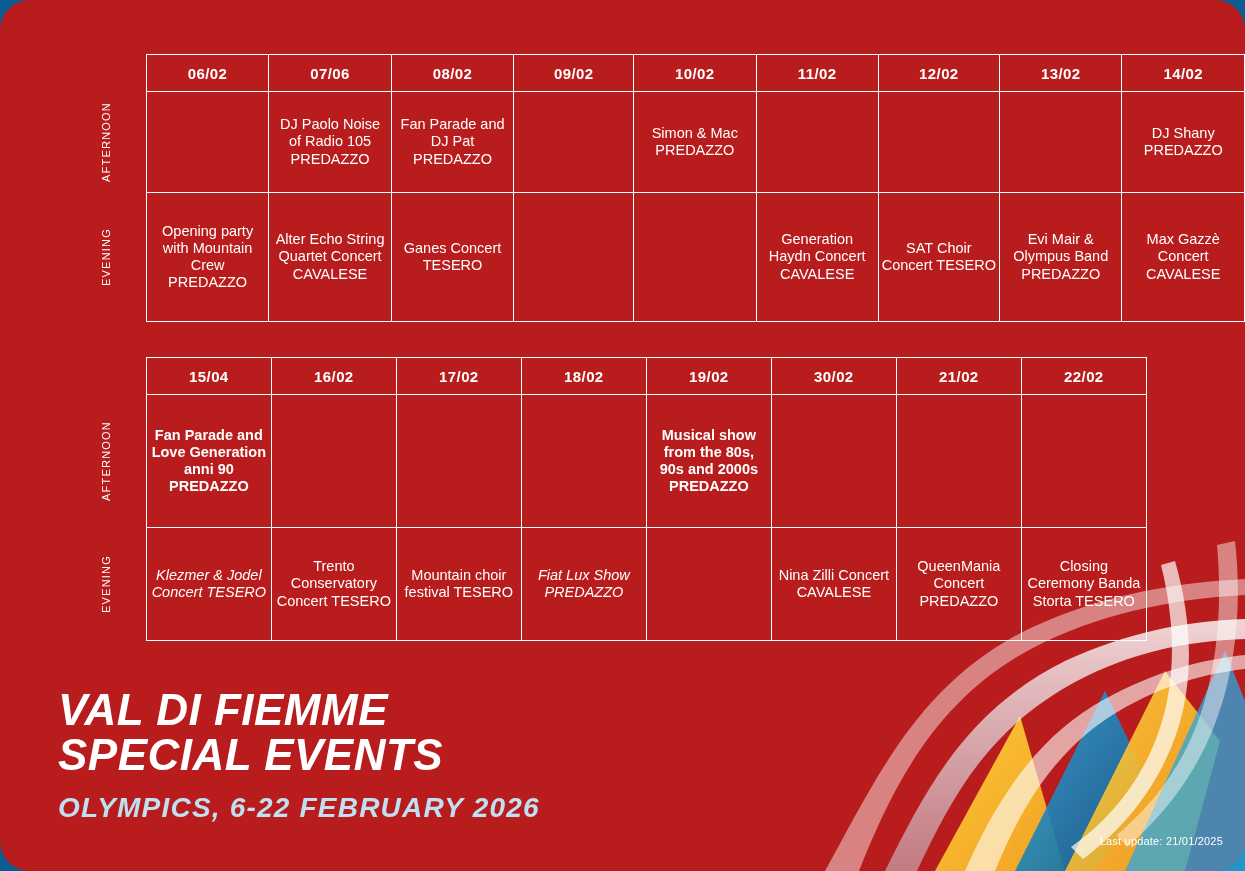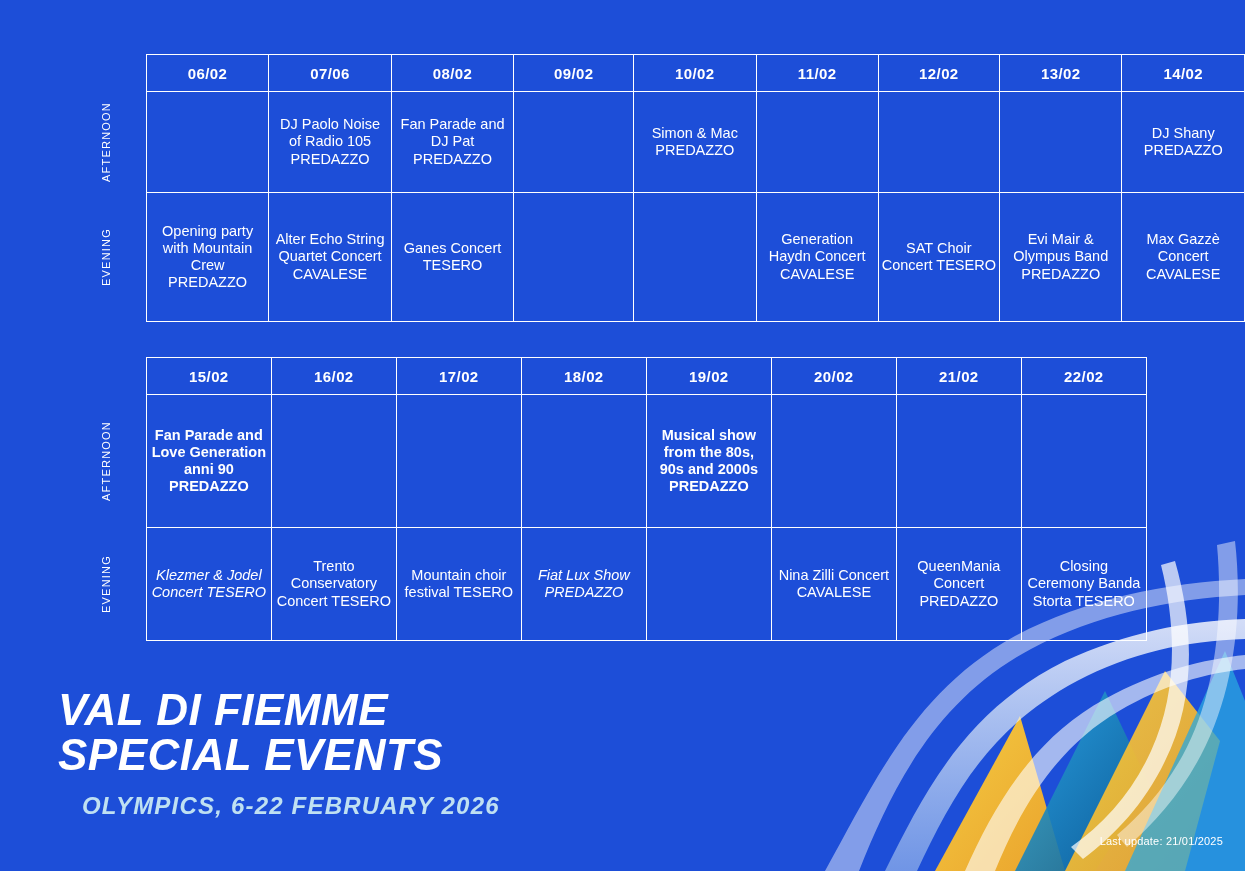--- a/index.html
+++ b/index.html
@@ -11,21 +11,22 @@
     height: 871px;
     background: #0b5d91;
     font-family: "Liberation Sans", sans-serif;
     overflow: hidden;
     position: relative;
   }
 
   .poster {
     position: absolute;
     inset: 0;
-    background: #1d4ed8;
+    background: #b91c1c;
+    border-radius: 30px;
   }
 
   
   .artwork {
     position: absolute;
     right: 0;
     bottom: 0;
     width: 480px;
     height: 330px;
     overflow: hidden;
@@ -104,27 +105,26 @@
   .title-line {
     font-size: 44px;
     font-weight: bold;
     font-style: italic;
     letter-spacing: 0.5px;
     line-height: 1.02;
     white-space: nowrap;
   }
   .subtitle {
     margin-top: 14px;
-    font-size: 24px;
+    font-size: 28px;
     font-weight: bold;
     font-style: italic;
     letter-spacing: 1.2px;
     color: #bfe0f2;
     white-space: nowrap;
-    margin-left: 24px;
   }
 
   .lastupdate {
     position: absolute;
     right: 22px;
     bottom: 24px;
     font-size: 11px;
     color: #ffffff;
     letter-spacing: 0.2px;
     text-align: center;
@@ -235,26 +235,26 @@
           <col class="daycol">
           <col class="daycol">
         <col class="daycol">
           <col class="daycol">
           <col class="daycol">
           <col class="daycol">
       </colgroup>
       <thead>
         <tr>
           <th class="corner"></th>
-          <th class="daycell">15/02</th>
+          <th class="daycell">15/04</th>
           <th class="daycell">16/02</th>
           <th class="daycell">17/02</th>
           <th class="daycell">18/02</th>
           <th class="daycell">19/02</th>
-          <th class="daycell">20/02</th>
+          <th class="daycell">30/02</th>
           <th class="daycell">21/02</th>
           <th class="daycell">22/02</th>
         </tr>
       </thead>
       <tbody>
         <tr id="t2-afternoon">
           <td class="rowlabel">
               <span>AFTERNOON</span>
             </td>
           <td class="event">Fan Parade and Love Generation anni 90 PREDAZZO</td>

